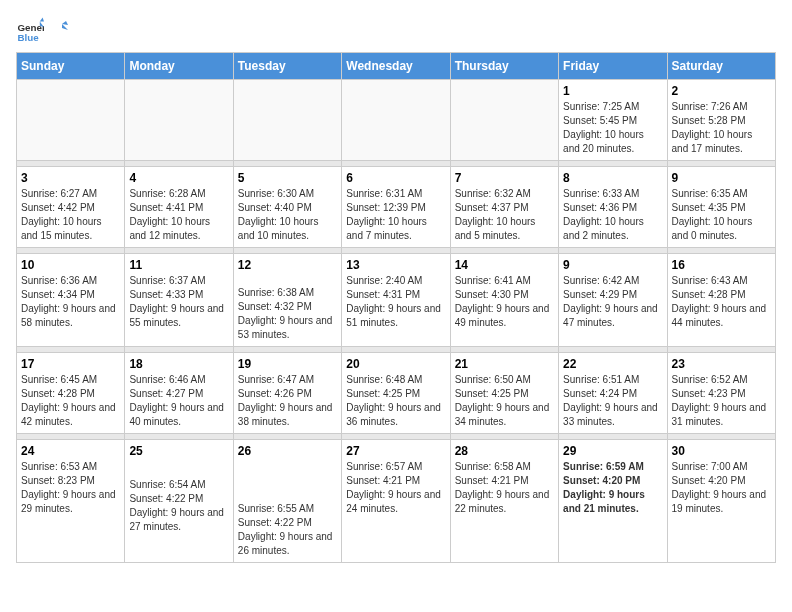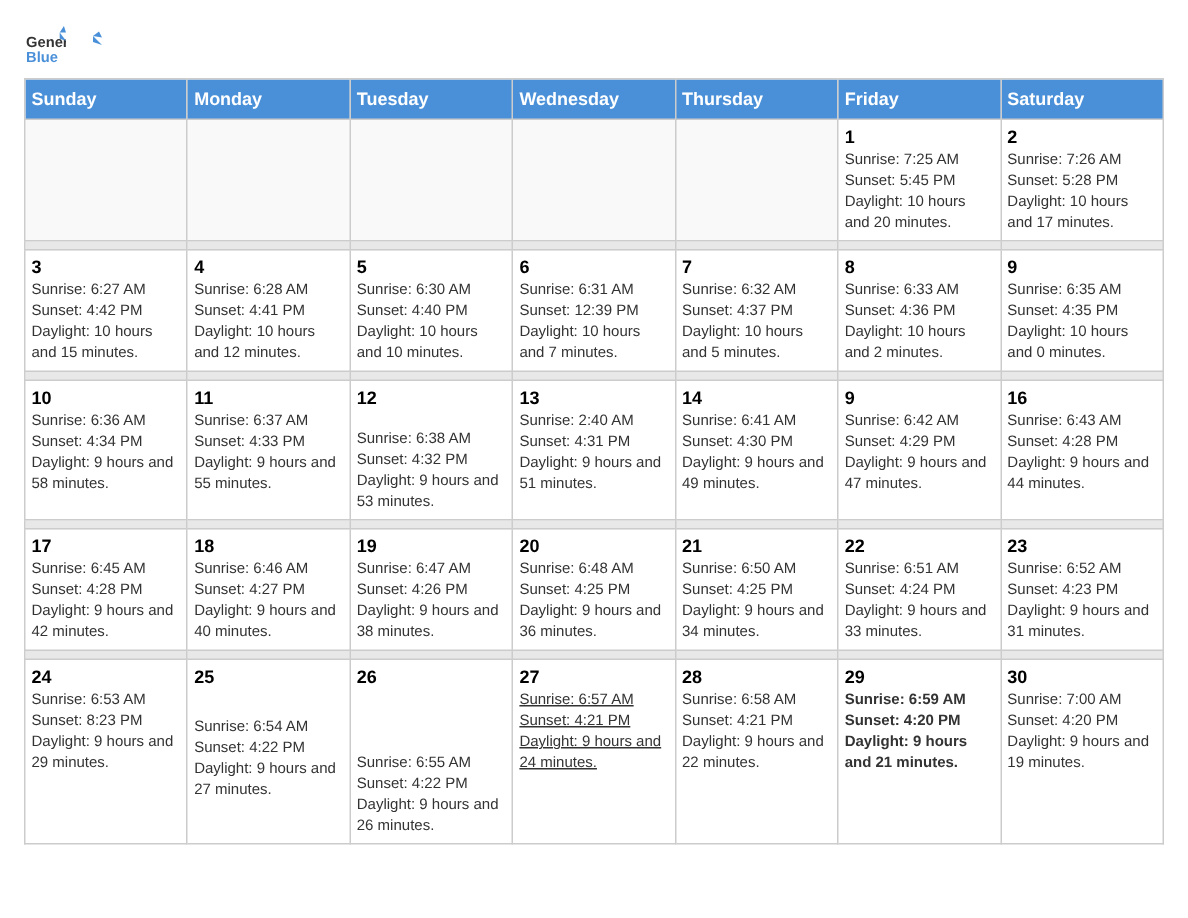--- a/index.html
+++ b/index.html
@@ -330,21 +330,21 @@
 Daylight: 9 hours and 27 minutes.</div>
         </td>
         <td>
           <div class="day-number">26</div>
           <div class="day-info" style="white-space: pre-line; margin-top: 44px;">Sunrise: 6:55 AM
 Sunset: 4:22 PM
 Daylight: 9 hours and 26 minutes.</div>
         </td>
         <td>
           <div class="day-number">27</div>
-          <div class="day-info" style="white-space: pre-line; text-decoration: underline;">Sunrise: 6:57 AM
+          <div class="day-info" style="white-space: pre-line;">Sunrise: 6:57 AM
 Sunset: 4:21 PM
 Daylight: 9 hours and 24 minutes.</div>
         </td>
         <td>
           <div class="day-number">28</div>
           <div class="day-info" style="white-space: pre-line;">Sunrise: 6:58 AM
 Sunset: 4:21 PM
 Daylight: 9 hours and 22 minutes.</div>
         </td>
         <td>

